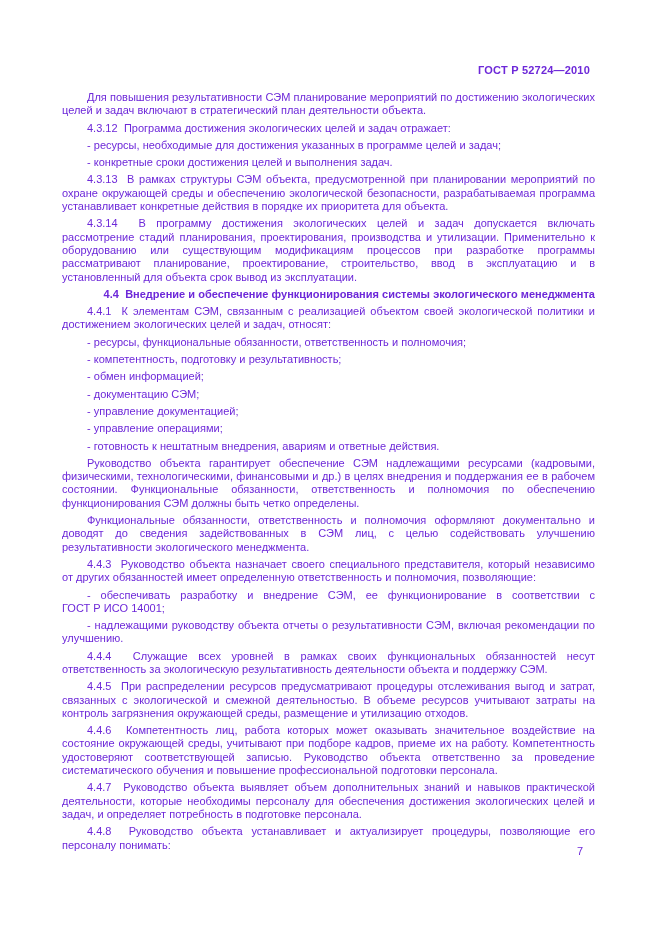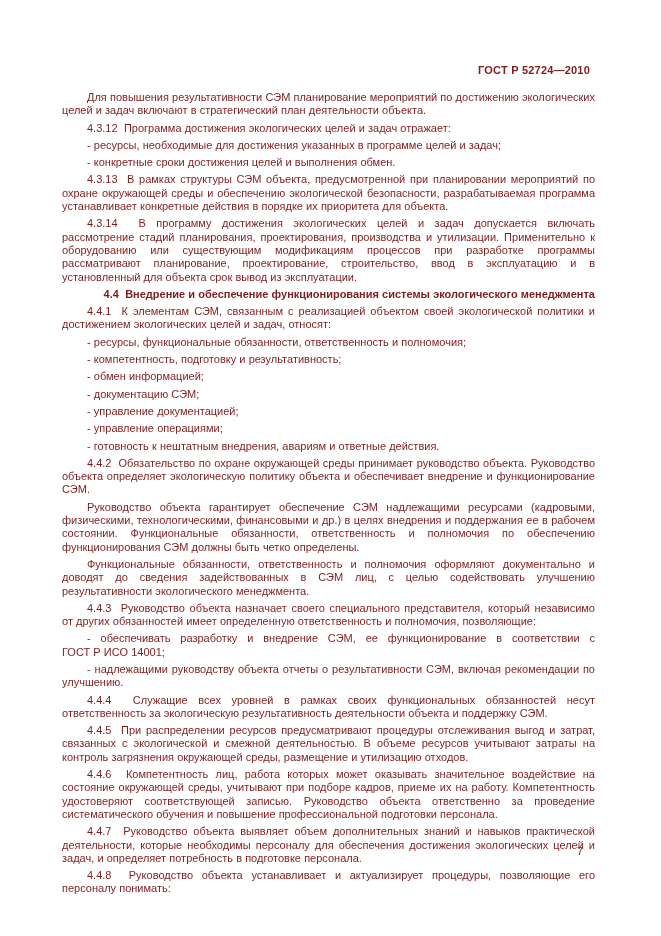--- a/index.html
+++ b/index.html
@@ -7,21 +7,21 @@
     padding: 0;
     background: #ffffff;
   }
   .page {
     position: relative;
     width: 652px;
     height: 936px;
     background: #ffffff;
     overflow: hidden;
     font-family: "Liberation Sans", sans-serif;
-    color: #7f1d1d;
+    color: #6d28d9;
   }
   .doc-header {
     position: absolute;
     top: 64px;
     left: 58px;
     right: 62px;
     text-align: right;
     font-size: 11px;
     font-weight: bold;
     letter-spacing: 0.2px;
@@ -56,33 +56,32 @@
 </head>
 <body>
 
 <div class="page">
   <div class="doc-header">ГОСТ Р 52724—2010</div>
 
   <div class="doc-body">
       <p class="para">Для повышения результативности СЭМ планирование мероприятий по достижению экологических целей и задач включают в стратегический план деятельности объекта.</p>
       <p class="para">4.3.12&nbsp; Программа достижения экологических целей и задач отражает:</p>
       <p class="para">- ресурсы, необходимые для достижения указанных в программе целей и задач;</p>
-      <p class="para">- конкретные сроки достижения целей и выполнения обмен.</p>
+      <p class="para">- конкретные сроки достижения целей и выполнения задач.</p>
       <p class="para">4.3.13&nbsp; В рамках структуры СЭМ объекта, предусмотренной при планировании мероприятий по охране окружающей среды и обеспечению экологической безопасности, разрабатываемая программа устанавливает конкретные действия в порядке их приоритета для объекта.</p>
       <p class="para">4.3.14&nbsp; В программу достижения экологических целей и задач допускается включать рассмотрение стадий планирования, проектирования, производства и утилизации. Применительно к оборудованию или существующим модификациям процессов при разработке программы рассматривают планирование, проектирование, строительство, ввод в эксплуатацию и в установленный для объекта срок вывод из эксплуатации.</p>
       <p class="para heading">4.4&nbsp; Внедрение и обеспечение функционирования системы экологического менеджмента</p>
       <p class="para">4.4.1&nbsp; К элементам СЭМ, связанным с реализацией объектом своей экологической политики и достижением экологических целей и задач, относят:</p>
       <p class="para">- ресурсы, функциональные обязанности, ответственность и полномочия;</p>
       <p class="para">- компетентность, подготовку и результативность;</p>
       <p class="para">- обмен информацией;</p>
       <p class="para">- документацию СЭМ;</p>
       <p class="para">- управление документацией;</p>
       <p class="para">- управление операциями;</p>
       <p class="para">- готовность к нештатным внедрения, авариям и ответные действия.</p>
-      <p class="para">4.4.2&nbsp; Обязательство по охране окружающей среды принимает руководство объекта. Руководство объекта определяет экологическую политику объекта и обеспечивает внедрение и функционирование СЭМ.</p>
       <p class="para">Руководство объекта гарантирует обеспечение СЭМ надлежащими ресурсами (кадровыми, физическими, технологическими, финансовыми и др.) в целях внедрения и поддержания ее в рабочем состоянии. Функциональные обязанности, ответственность и полномочия по обеспечению функционирования СЭМ должны быть четко определены.</p>
       <p class="para">Функциональные обязанности, ответственность и полномочия оформляют документально и доводят до сведения задействованных в СЭМ лиц, с целью содействовать улучшению результативности экологического менеджмента.</p>
       <p class="para">4.4.3&nbsp; Руководство объекта назначает своего специального представителя, который независимо от других обязанностей имеет определенную ответственность и полномочия, позволяющие:</p>
       <p class="para">- обеспечивать разработку и внедрение СЭМ, ее функционирование в соответствии с ГОСТ&nbsp;Р&nbsp;ИСО&nbsp;14001;</p>
       <p class="para">- надлежащими руководству объекта отчеты о результативности СЭМ, включая рекомендации по улучшению.</p>
       <p class="para">4.4.4&nbsp; Служащие всех уровней в рамках своих функциональных обязанностей несут ответственность за экологическую результативность деятельности объекта и поддержку СЭМ.</p>
       <p class="para">4.4.5&nbsp; При распределении ресурсов предусматривают процедуры отслеживания выгод и затрат, связанных с экологической и смежной деятельностью. В объеме ресурсов учитывают затраты на контроль загрязнения окружающей среды, размещение и утилизацию отходов.</p>
       <p class="para">4.4.6&nbsp; Компетентность лиц, работа которых может оказывать значительное воздействие на состояние окружающей среды, учитывают при подборе кадров, приеме их на работу. Компетентность удостоверяют соответствующей записью. Руководство объекта ответственно за проведение систематического обучения и повышение профессиональной подготовки персонала.</p>
       <p class="para">4.4.7&nbsp; Руководство объекта выявляет объем дополнительных знаний и навыков практической деятельности, которые необходимы персоналу для обеспечения достижения экологических целей и задач, и определяет потребность в подготовке персонала.</p>
       <p class="para">4.4.8&nbsp; Руководство объекта устанавливает и актуализирует процедуры, позволяющие его персоналу понимать:</p>

